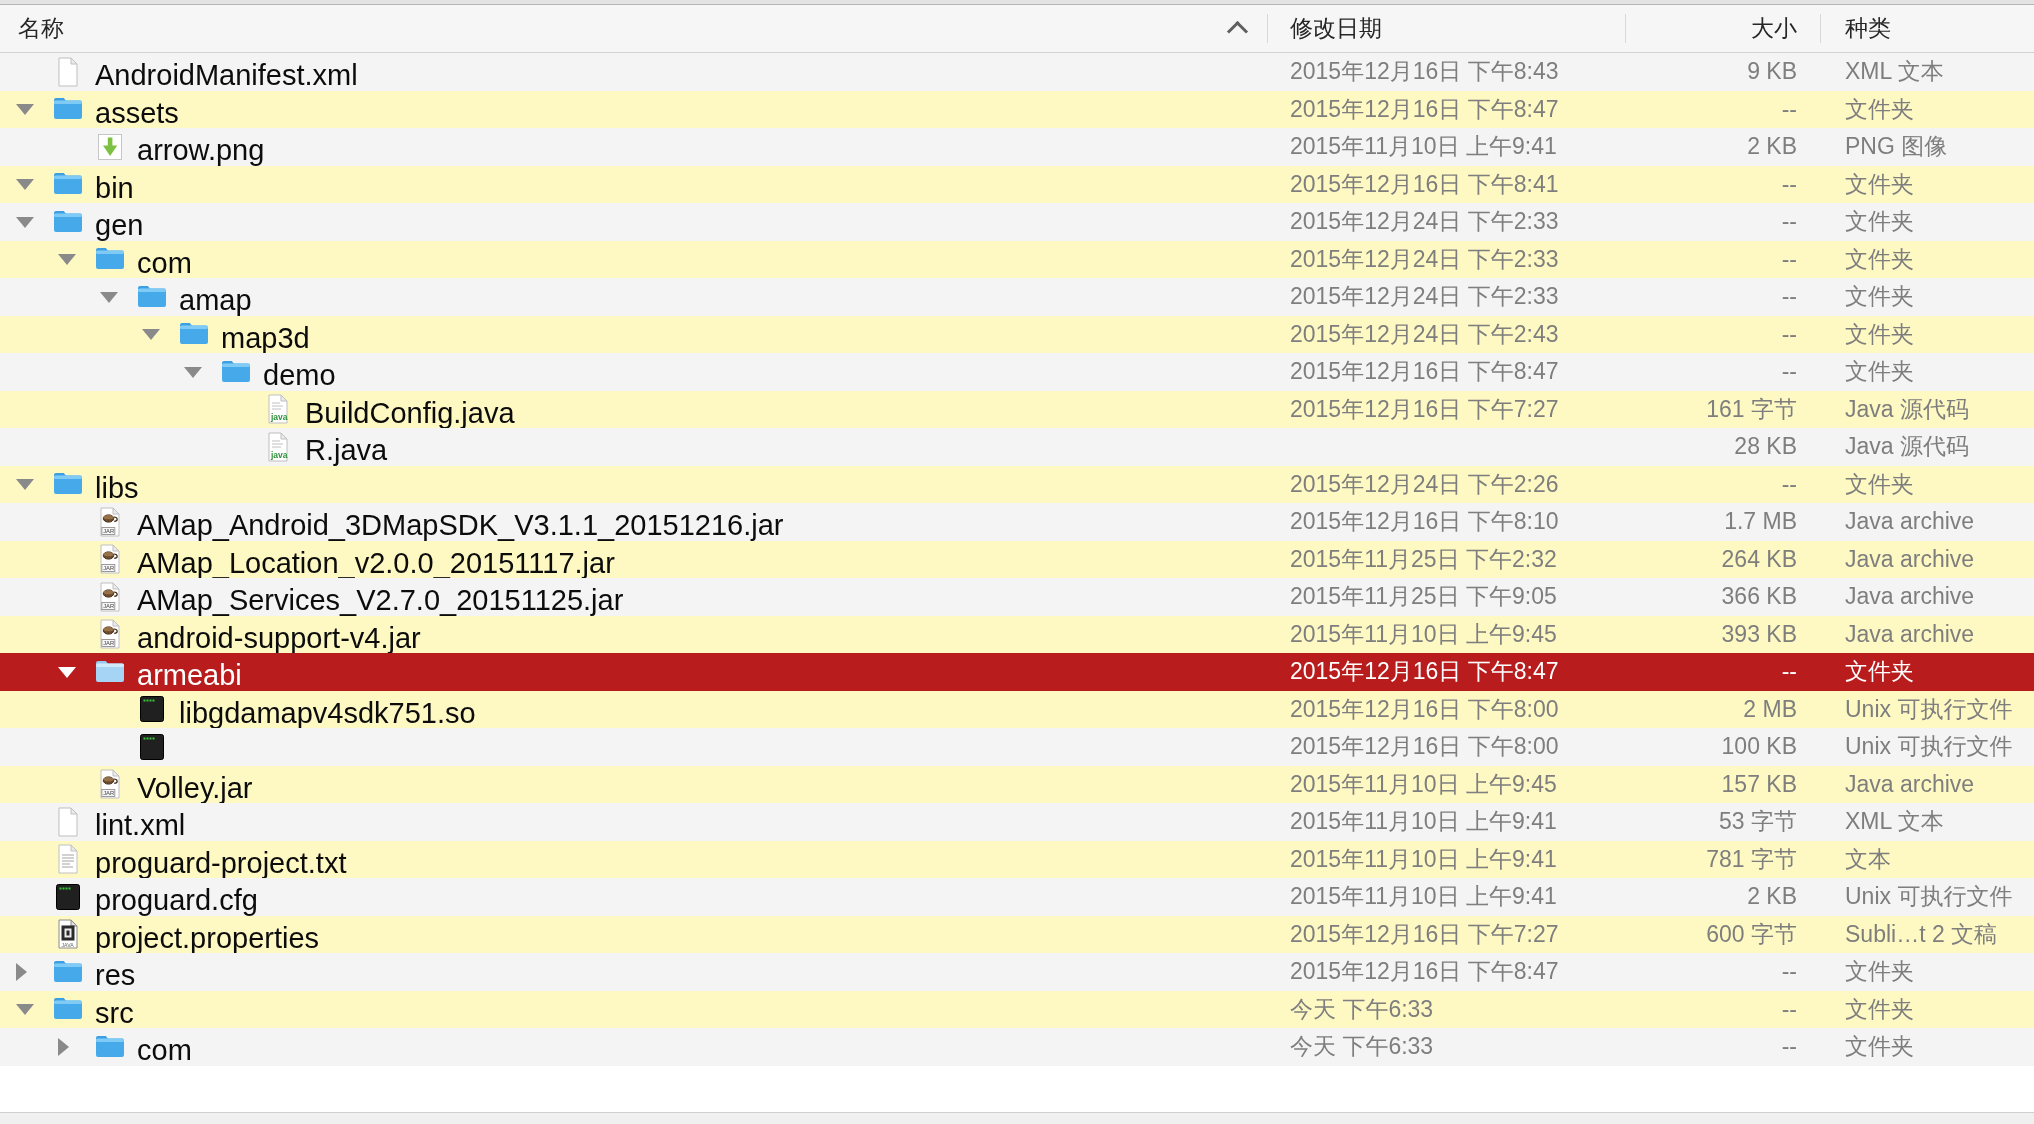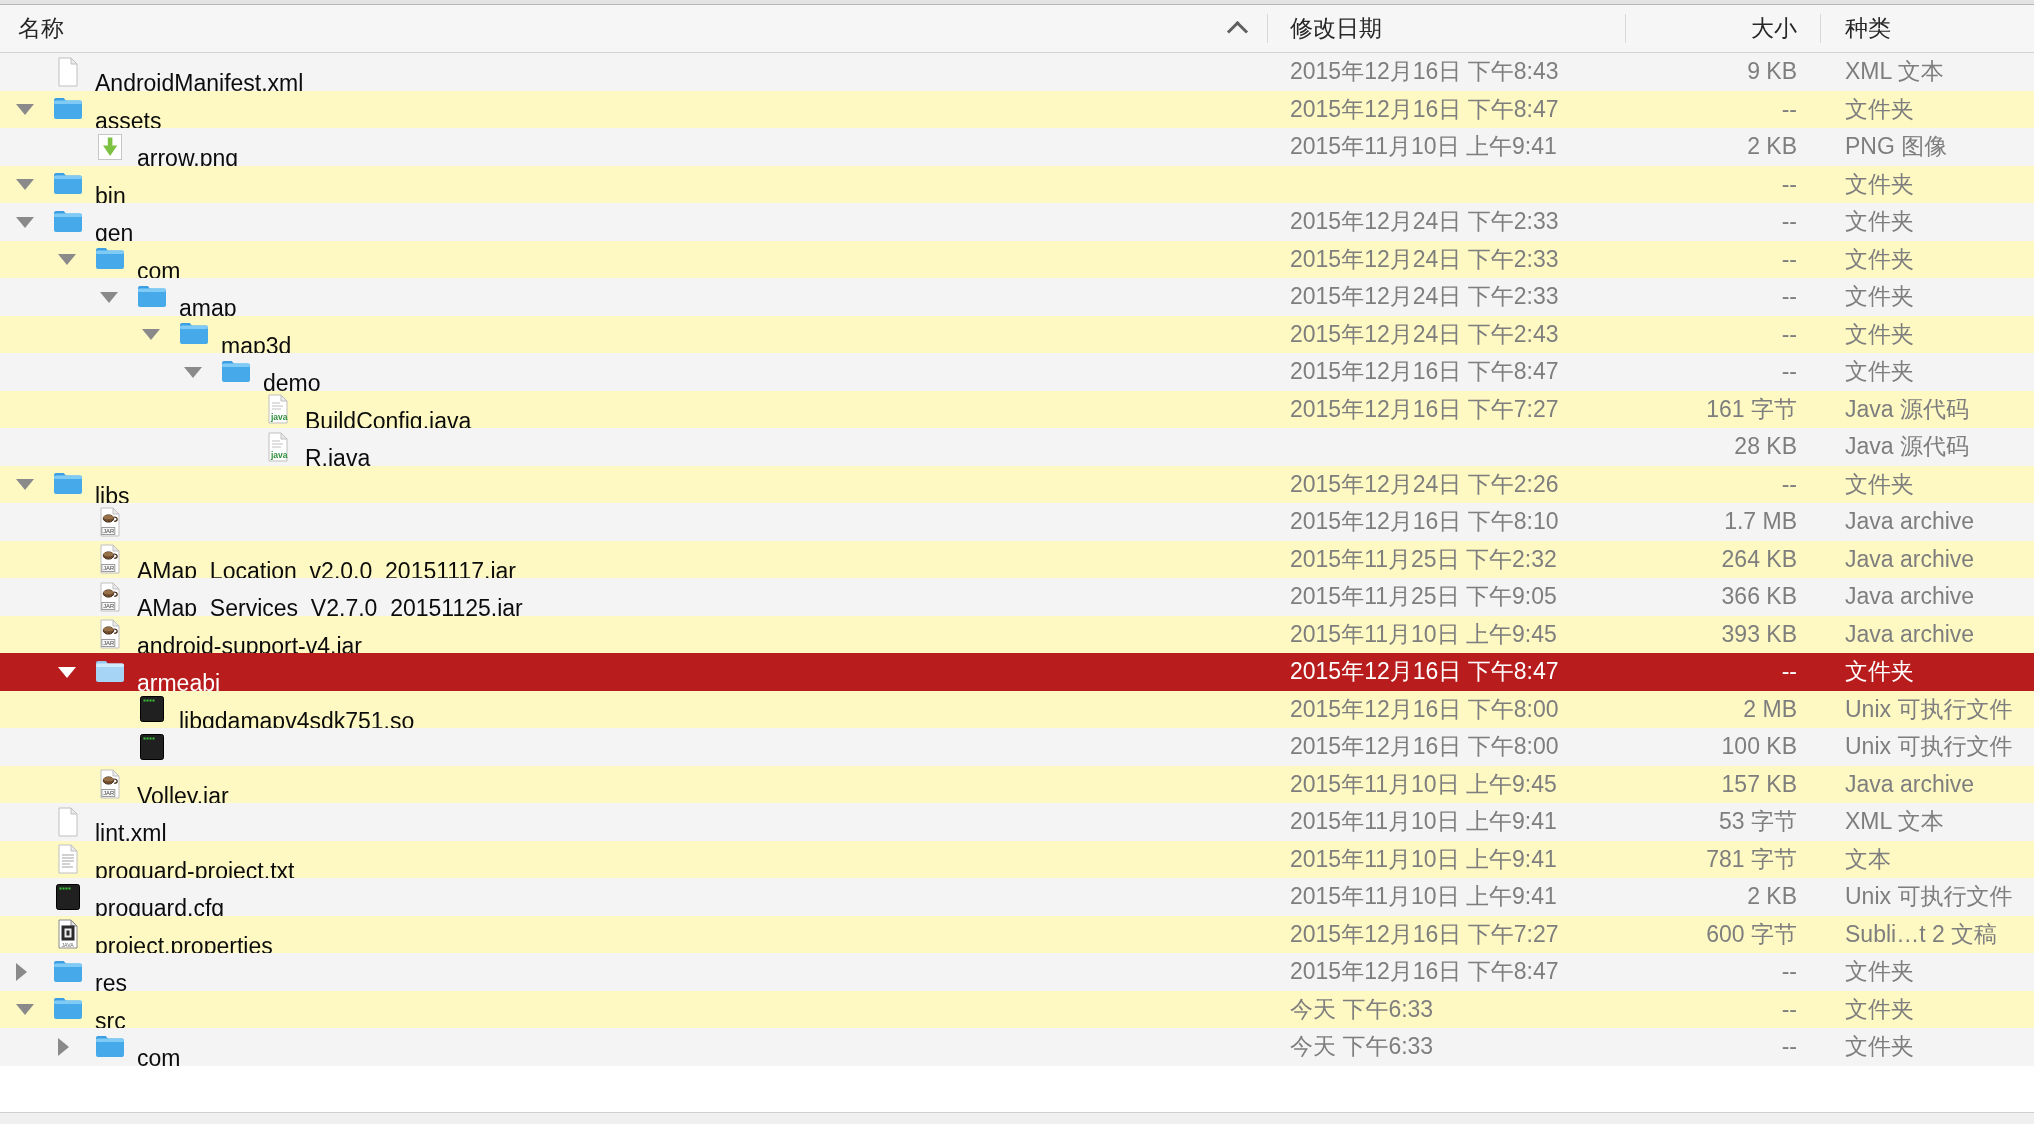--- a/index.html
+++ b/index.html
@@ -22,21 +22,21 @@
   .h-kind{left:1845px;}
   .hdiv{position:absolute;top:9px;bottom:9px;width:1px;background:#d9d9d9;}
   .hdiv.d1{left:1267px;} .hdiv.d2{left:1625px;} .hdiv.d3{left:1820px;}
   .sort-chevron{position:absolute;left:1230px;top:19px;width:12px;height:12px;border-left:3px solid #5f5f5f;border-top:3px solid #5f5f5f;transform:rotate(45deg);}
 
   
   .rows{position:absolute;left:0;top:53px;width:100%;}
   .row{position:relative;width:100%;height:37.5px;background:#fef9c3;}
   .row.stripe{background:#f4f4f5;}
   .row.selected{background:#b91c1c;}
-  .fname{position:absolute;top:12px;line-height:37.5px;font-size:23px;color:#0c0c0c;white-space:nowrap;}
+  .fname{position:absolute;top:4px;line-height:37.5px;font-size:29px;color:#0c0c0c;white-space:nowrap;}
   .cell{position:absolute;top:0;line-height:37.5px;font-size:23px;color:#7e7e7e;white-space:nowrap;}
   .c-date{left:1290px;width:330px;}
   .c-size{left:1620px;width:177px;text-align:right;}
   .c-kind{left:1845px;width:185px;overflow:hidden;}
   .row.selected .fname,.row.selected .cell{color:#ffffff;}
 
   
   .disc{position:absolute;top:50%;width:0;height:0;}
   .disc.down{margin-top:-5px;border-left:9px solid transparent;border-right:9px solid transparent;border-top:11px solid #8a8a8a;}
   .disc.right{margin-top:-9px;border-top:9px solid transparent;border-bottom:9px solid transparent;border-left:11px solid #8a8a8a;}
@@ -110,20 +110,21 @@
       <div class="row">
         <span class="disc down" style="left: 16px;"></span>
         <span class="icon" style="left: 51px;">
           <svg viewBox="0 0 34 34">
             <path class="f-tab" d="M4 6.5 h9.2 l2.4 3 H4 a0 0 0 0 1 0 0 z M3 8 a2 2 0 0 1 2-2 h8 v3 H3 z"></path>
             <rect class="f-body" x="3" y="8.6" width="28" height="18.4" rx="2"></rect>
             <rect class="f-hi" x="3" y="8.6" width="28" height="3.4" rx="1.6"></rect>
           </svg>
         </span>
         <span class="fname" style="left: 95px;">bin</span>
+        <span class="cell c-date">2015年12月16日 下午8:41</span>
         <span class="cell c-size">--</span>
         <span class="cell c-kind">文件夹</span>
       </div>
       <div class="row stripe">
         <span class="disc down" style="left: 16px;"></span>
         <span class="icon" style="left: 51px;">
           <svg viewBox="0 0 34 34">
             <path class="f-tab" d="M4 6.5 h9.2 l2.4 3 H4 a0 0 0 0 1 0 0 z M3 8 a2 2 0 0 1 2-2 h8 v3 H3 z"></path>
             <rect class="f-body" x="3" y="8.6" width="28" height="18.4" rx="2"></rect>
             <rect class="f-hi" x="3" y="8.6" width="28" height="3.4" rx="1.6"></rect>
@@ -244,20 +245,21 @@
           <svg viewBox="0 0 34 34">
             <path d="M8 3 h12 l6 6 v22 H8 z" fill="#ffffff" stroke="#bfbfbf"></path>
             <path d="M20 3 l6 6 h-6 z" fill="#ebebeb" stroke="#bfbfbf"></path>
             <ellipse cx="15.5" cy="13.5" rx="5.2" ry="3.6" fill="#6d4a2c" stroke="#3f2a16"></ellipse>
             <ellipse cx="15.5" cy="12.2" rx="5" ry="2.1" fill="#96714a"></ellipse>
             <path d="M20.8 12 q3.4 0.2 3.4 2.2 q0 2-3 2.2" fill="none" stroke="#3f2a16" stroke-width="1.2"></path>
             <rect x="8.8" y="22.5" width="13" height="7" fill="#f6f6f6" stroke="#9a9a9a"></rect>
             <text x="10.2" y="28.4" font-size="5.8" fill="#444" font-family="sans-serif">JAR</text>
           </svg>
         </span>
+        <span class="fname" style="left: 137px;">AMap_Android_3DMapSDK_V3.1.1_20151216.jar</span>
         <span class="cell c-date">2015年12月16日 下午8:10</span>
         <span class="cell c-size">1.7 MB</span>
         <span class="cell c-kind">Java archive</span>
       </div>
       <div class="row">
         <span class="icon" style="left: 93px;">
           <svg viewBox="0 0 34 34">
             <path d="M8 3 h12 l6 6 v22 H8 z" fill="#ffffff" stroke="#bfbfbf"></path>
             <path d="M20 3 l6 6 h-6 z" fill="#ebebeb" stroke="#bfbfbf"></path>
             <ellipse cx="15.5" cy="13.5" rx="5.2" ry="3.6" fill="#6d4a2c" stroke="#3f2a16"></ellipse>

